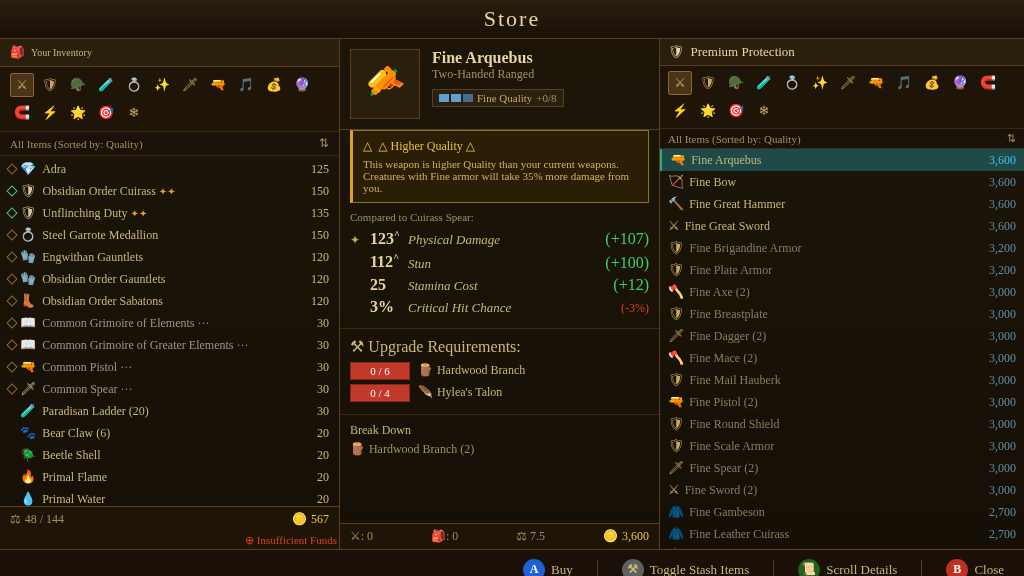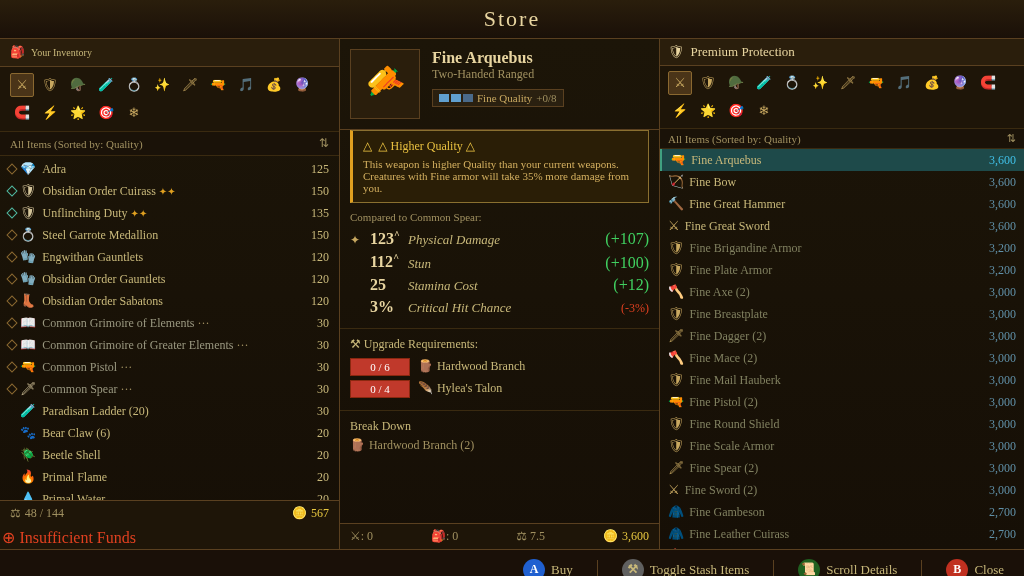--- a/index.html
+++ b/index.html
@@ -128,21 +128,21 @@
       background: #1e1508;
       border-top: 1px solid #5a4020;
       padding: 5px 10px;
       display: flex;
       justify-content: space-between;
       align-items: center;
       font-size: 12px;
     }
     .weight-info { color: #a09060; display: flex; align-items: center; gap: 4px; }
     .currency { color: #e8c840; display: flex; align-items: center; gap: 4px; }
-    .insufficient { color: #e04020; font-size: 16px; text-align: left; padding: 2px; background: #1e1508; }
+    .insufficient { color: #e04020; font-size: 11px; text-align: right; padding: 2px; background: #1e1508; }
 
     
     .middle-panel {
       width: 320px;
       background: linear-gradient(180deg, #1c1508 0%, #160f06 100%);
       border-right: 1px solid #5a4020;
       display: flex;
       flex-direction: column;
       padding: 0;
     }
@@ -214,21 +214,21 @@
     }
     .stat-icon { color: #c8a860; font-size: 12px; width: 14px; }
     .stat-value { color: #e8d5a0; font-size: 16px; font-weight: bold; min-width: 32px; }
     .stat-name { color: #c8b87a; font-size: 13px; flex: 1; font-style: italic; }
     .stat-diff.pos { color: #40d060; font-size: 16px; margin-left: 32px; }
     .stat-diff.neg { color: #e04020; font-size: 12px; }
     .upgrade-section {
       padding: 8px 10px;
       border-bottom: 1px solid #3a2a10;
     }
-    .upgrade-title { color: #c8b87a; font-size: 12px; margin-bottom: 6px; display: flex; align-items: center; gap: 4px; }
+    .upgrade-title { color: #c8b87a; font-size: 16px; margin-bottom: 6px; display: flex; align-items: center; gap: 4px; }
     .upgrade-row {
       display: flex;
       align-items: center;
       gap: 8px;
       margin-bottom: 4px;
     }
     .upgrade-bar {
       width: 60px;
       height: 18px;
       background: #c0392b;
@@ -517,21 +517,21 @@
 
     <div class="higher-quality-box">
       <div class="hq-header">
         <span>△</span>
         <span>△ Higher Quality △</span>
       </div>
       <div>This weapon is higher Quality than your current weapons. Creatures with Fine armor will take 35% more damage from you.</div>
     </div>
 
     <div class="compare-section">
-      <div class="compare-label">Compared to Common Spear:</div>
+      <div class="compare-label">Compared to Cuirass Spear:</div>
       <div class="stat-row">
         <span class="stat-icon">✦</span>
         <span class="stat-value">123<sup style="font-size:10px">^</sup></span>
         <span class="stat-name">Physical Damage</span>
         <span class="stat-diff pos">(+107)</span>
       </div>
       <div class="stat-row">
         <span class="stat-icon"></span>
         <span class="stat-value">112<sup style="font-size:10px">^</sup></span>
         <span class="stat-name">Stun</span>

